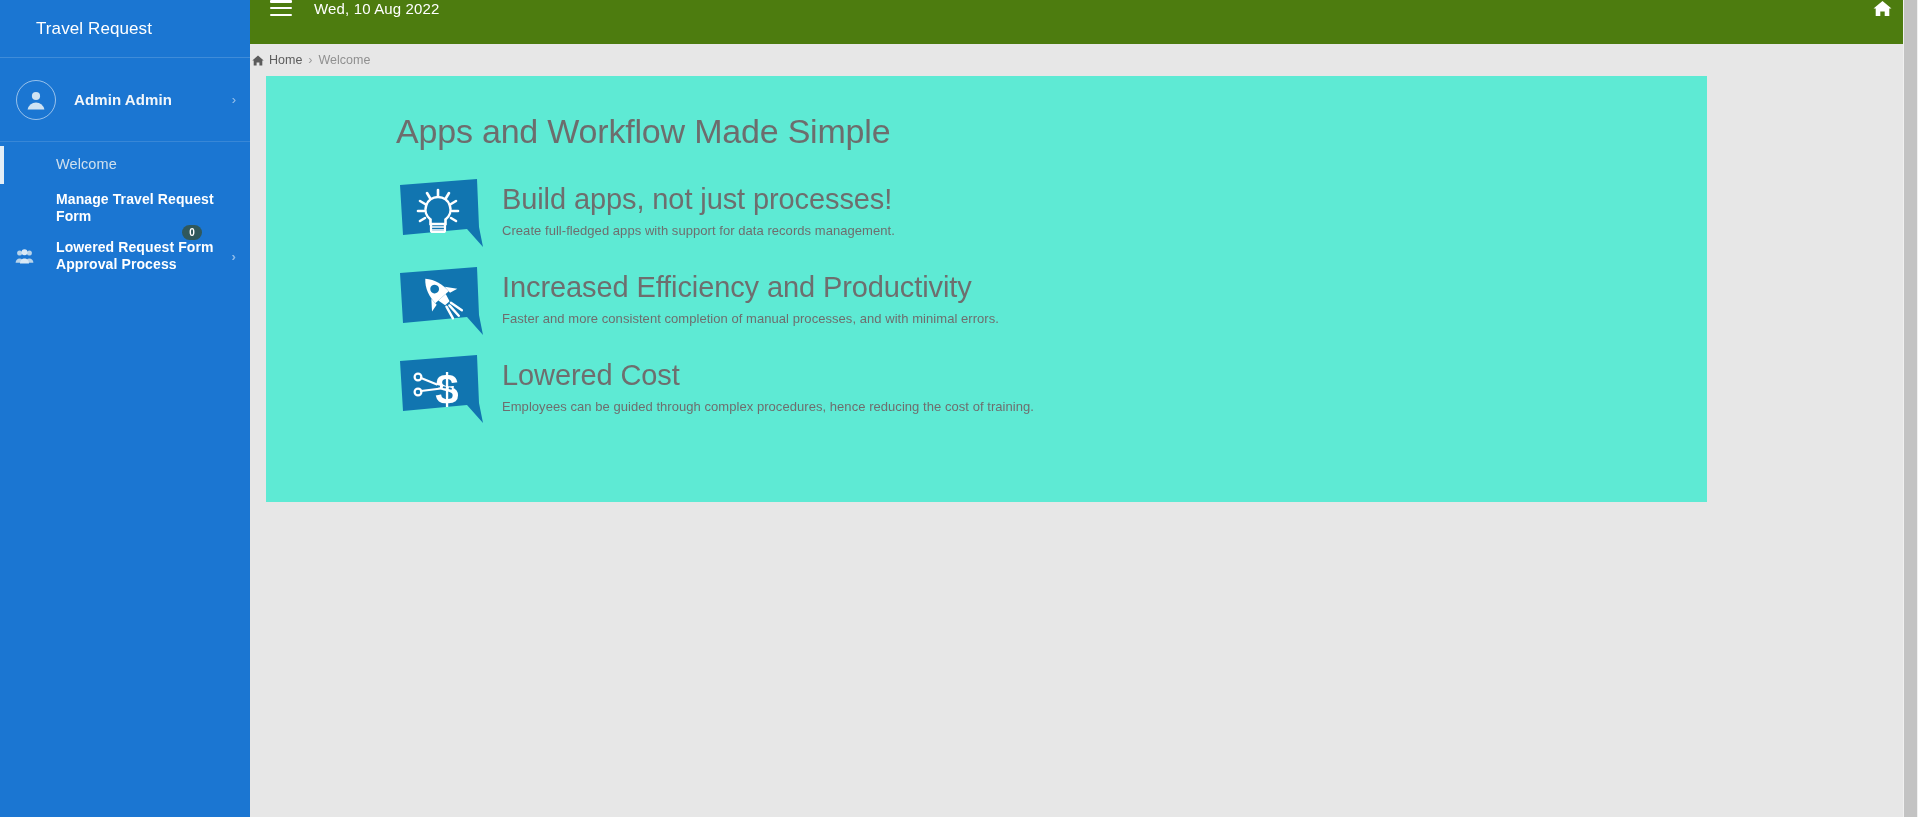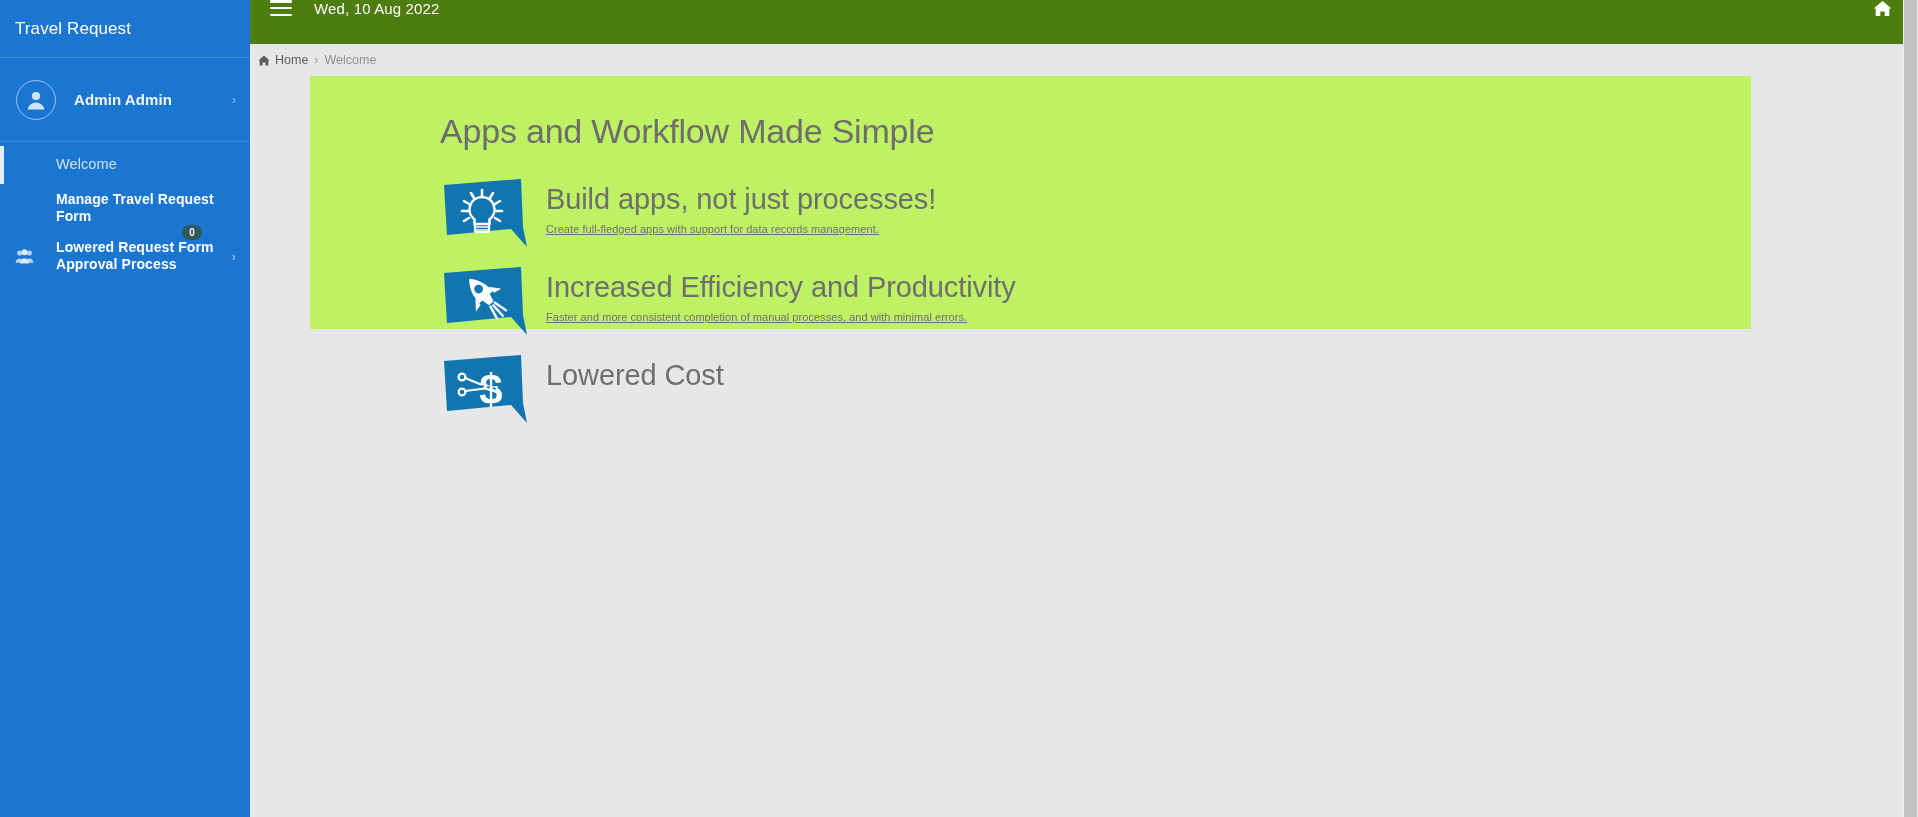--- a/index.html
+++ b/index.html
@@ -28,21 +28,21 @@
     position: relative;
     z-index: 5;
     display: flex;
     flex-direction: column;
   }
 
   .sidebar-brand {
     height: 58px;
     display: flex;
     align-items: center;
-    padding-left: 15px;
+    padding-left: 36px;
     color: #ffffff;
     font-size: 17px;
     font-weight: 400;
     letter-spacing: .1px;
     border-bottom: 1px solid rgba(255,255,255,0.16);
   }
 
   .user-panel {
     height: 84px;
     display: flex;
@@ -202,21 +202,21 @@
     line-height: 1;
     display: flex;
     align-items: center;
     cursor: pointer;
   }
 
   .breadcrumb {
     height: 32px;
     display: flex;
     align-items: center;
-    padding-left: 8px;
+    padding-left: 2px;
     font-size: 12.5px;
     color: #7b7b7b;
     flex: 0 0 auto;
   }
   .breadcrumb .bc-home-icon {
     margin-right: 5px;
     color: #5c5c5c;
     font-size: 11px;
     display: inline-flex;
     align-items: center;
@@ -225,25 +225,24 @@
   .breadcrumb .bc-sep { margin: 0 6px; color: #9a9a9a; }
   .breadcrumb .bc-current { color: #909090; }
 
   .content-area {
     flex: 1;
     padding: 0 211px 0 16px;
     overflow: hidden;
   }
 
   .card {
-    background: #bef264;
+    background: #5eead4;
     width: 100%;
-    height: 253px;
+    height: 426px;
     padding: 36px 40px 30px 130px;
-    margin-left: 44px;
   }
 
   .card-title {
     font-size: 34px;
     font-weight: 400;
     color: #6d6d6d;
     letter-spacing: -.2px;
     margin-bottom: 26px;
   }
 
@@ -268,24 +267,23 @@
 
   .feature-title {
     font-size: 29px;
     font-weight: 400;
     color: #6e6e6e;
     letter-spacing: -.1px;
     margin-bottom: 7px;
   }
 
   .feature-desc {
-    font-size: 11px;
+    font-size: 13px;
     color: #6e6e6e;
     letter-spacing: .05px;
-    text-decoration: underline;
   }
 
   
   .page-scrollbar {
     position: absolute;
     top: 0;
     right: 0;
     width: 15px;
     height: 817px;
     background: #f0f0f0;
@@ -448,20 +446,21 @@
                 <circle cx="21" cy="24" r="3.4"></circle>
                 <circle cx="21" cy="39" r="3.4"></circle>
               </g>
               <g stroke="#1175b0" stroke-width="1.8" fill="none" stroke-dasharray="3 3">
                 <line x1="40" y1="33" x2="56" y2="36"></line>
               </g>
             </svg>
           </div>
           <div class="feature-text">
             <div class="feature-title">Lowered Cost</div>
+            <div class="feature-desc">Employees can be guided through complex procedures, hence reducing the cost of training.</div>
           </div>
         </div>
 
       </section>
     </div>
 
   </div>
 
   <div class="page-scrollbar">
     <div class="thumb"></div>

